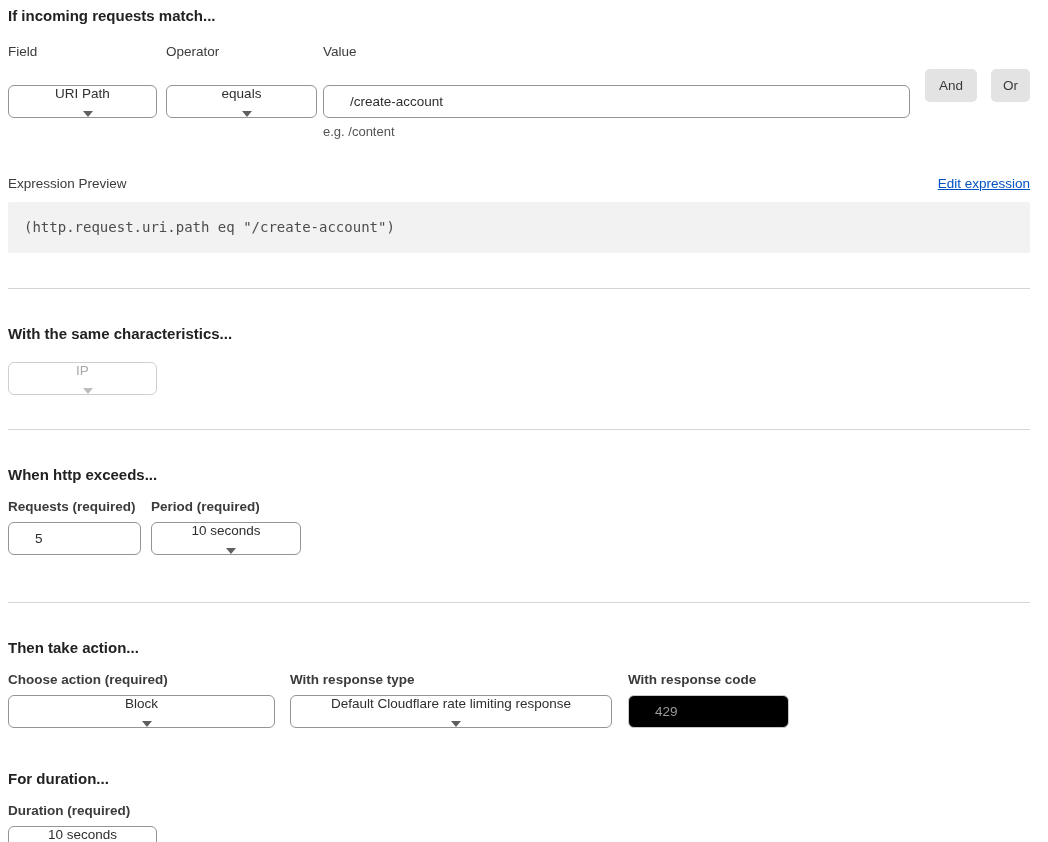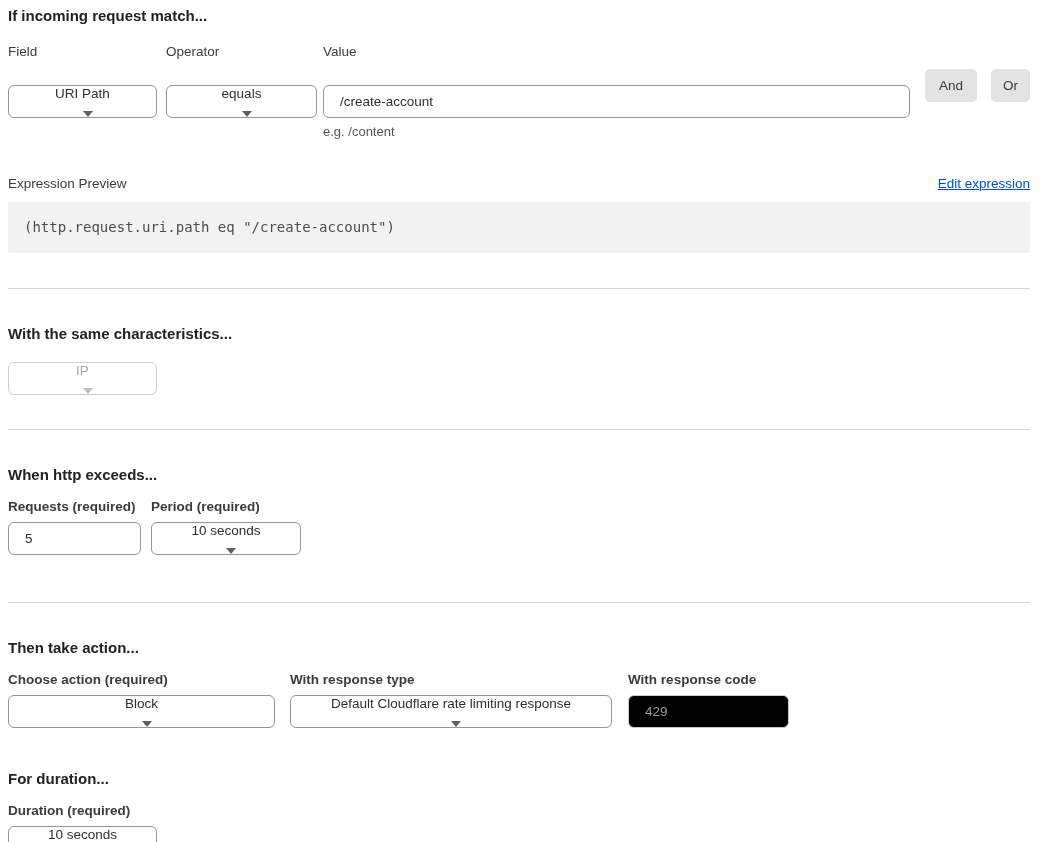--- a/index.html
+++ b/index.html
@@ -26,21 +26,21 @@
     display: flex; align-items: center; padding: 0 12px; flex-direction: column;
   }
   .dropdown { justify-content: space-between; cursor: pointer; }
   .chevron {
     width: 0; height: 0; margin-left: 10px;
     border-left: 5px solid transparent; border-right: 5px solid transparent;
     border-top: 6px solid #5f5f5f; flex: none;
   }
   .dropdown.disabled { border-color: #cfcfcf; color: #a9a9a9; cursor: default; }
   .dropdown.disabled .chevron { border-top-color: #bdbdbd; }
-  input.control { display: block; width: 100%; padding: 0 16px; outline: none; }
+  input.control { display: block; width: 100%; padding: 0 26px; outline: none; }
   input.control:disabled {
     background: #000000; border-color: #c9c9c9; color: #9a9a9a;
   }
   .helper-text { font-size: 13px; color: #555; margin-top: 6px; line-height: 15px; }
 
   
   .col-field { width: 149px; flex: none; margin-right: 9px; }
   .col-operator { width: 151px; flex: none; margin-right: 6px; }
   .col-value { width: 587px; flex: none; }
   .logic-buttons { display: flex; margin-left: 15px; margin-top: 25px; }
@@ -81,21 +81,21 @@
   .col-respcode { width: 161px; flex: none; }
 
   
   .duration-heading { margin-top: 42px; margin-bottom: 16px; }
   .col-duration { width: 149px; flex: none; }
 </style>
 </head>
 <body>
 
 <section>
-  <h2 class="section-heading">If incoming request match...</h2>
+  <h2 class="section-heading">If incoming requests match...</h2>
 
   <div class="row">
     <div class="col-field">
       <span class="field-label">Field</span>
       <div class="control dropdown">
         <span>URI Path</span>
         <span class="chevron"></span>
       </div>
     </div>
 

